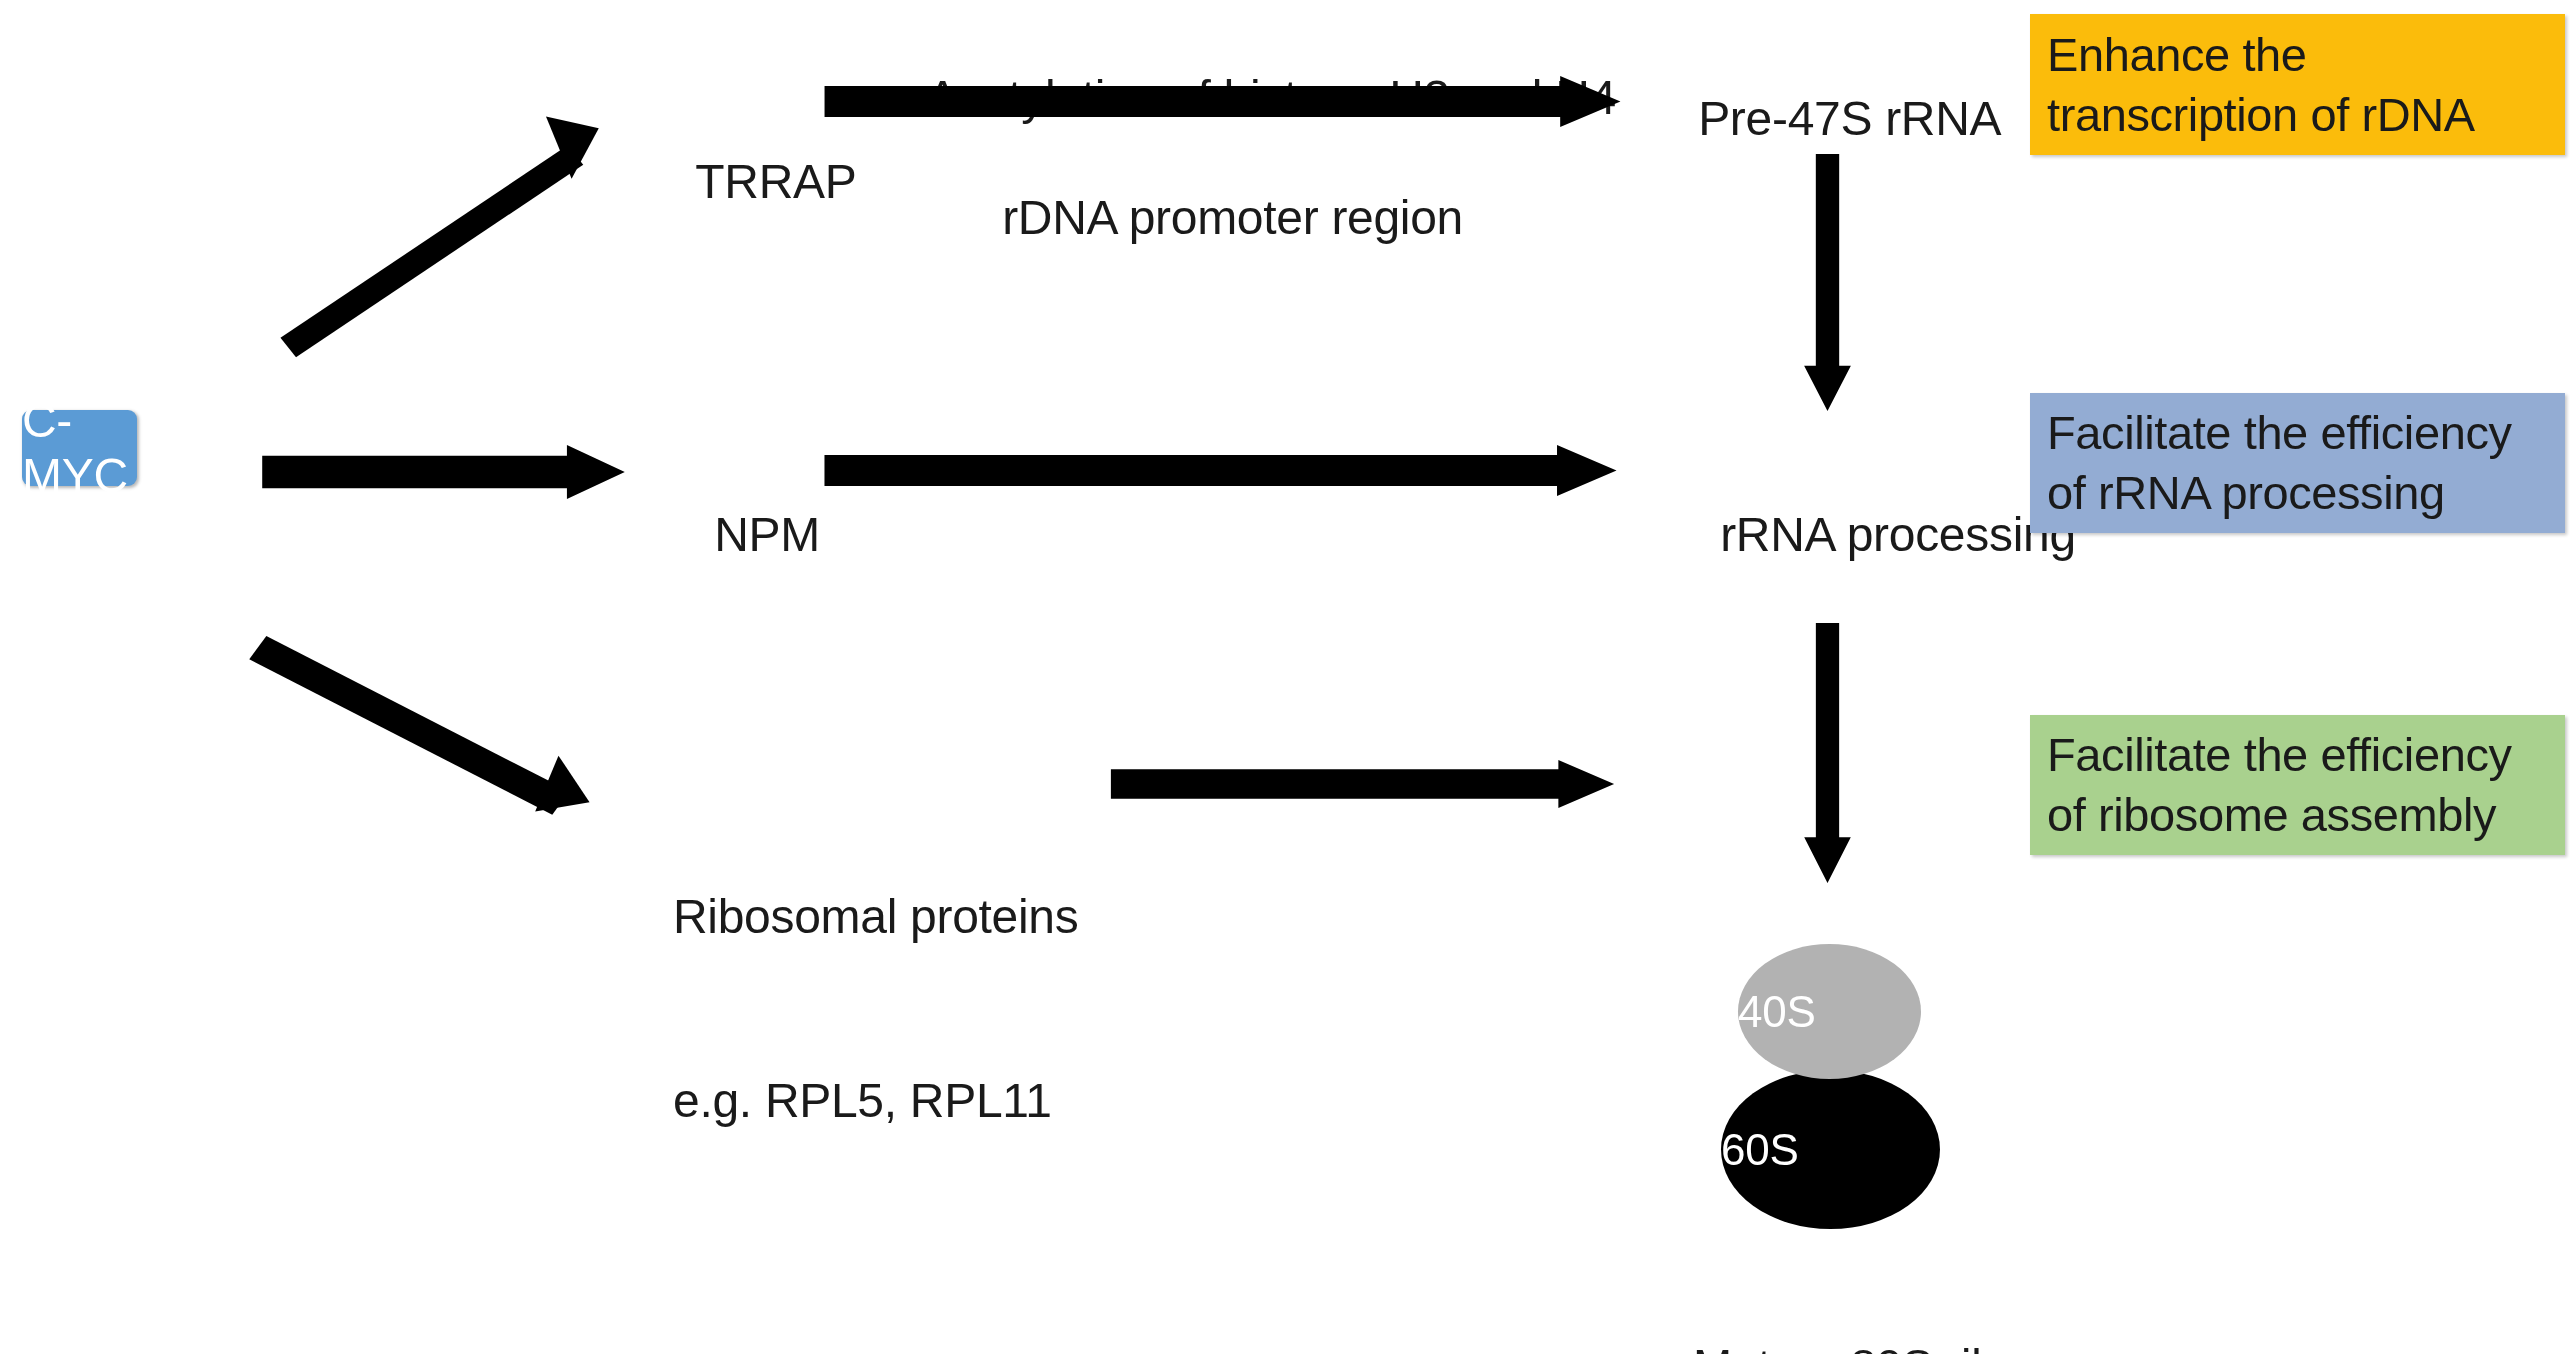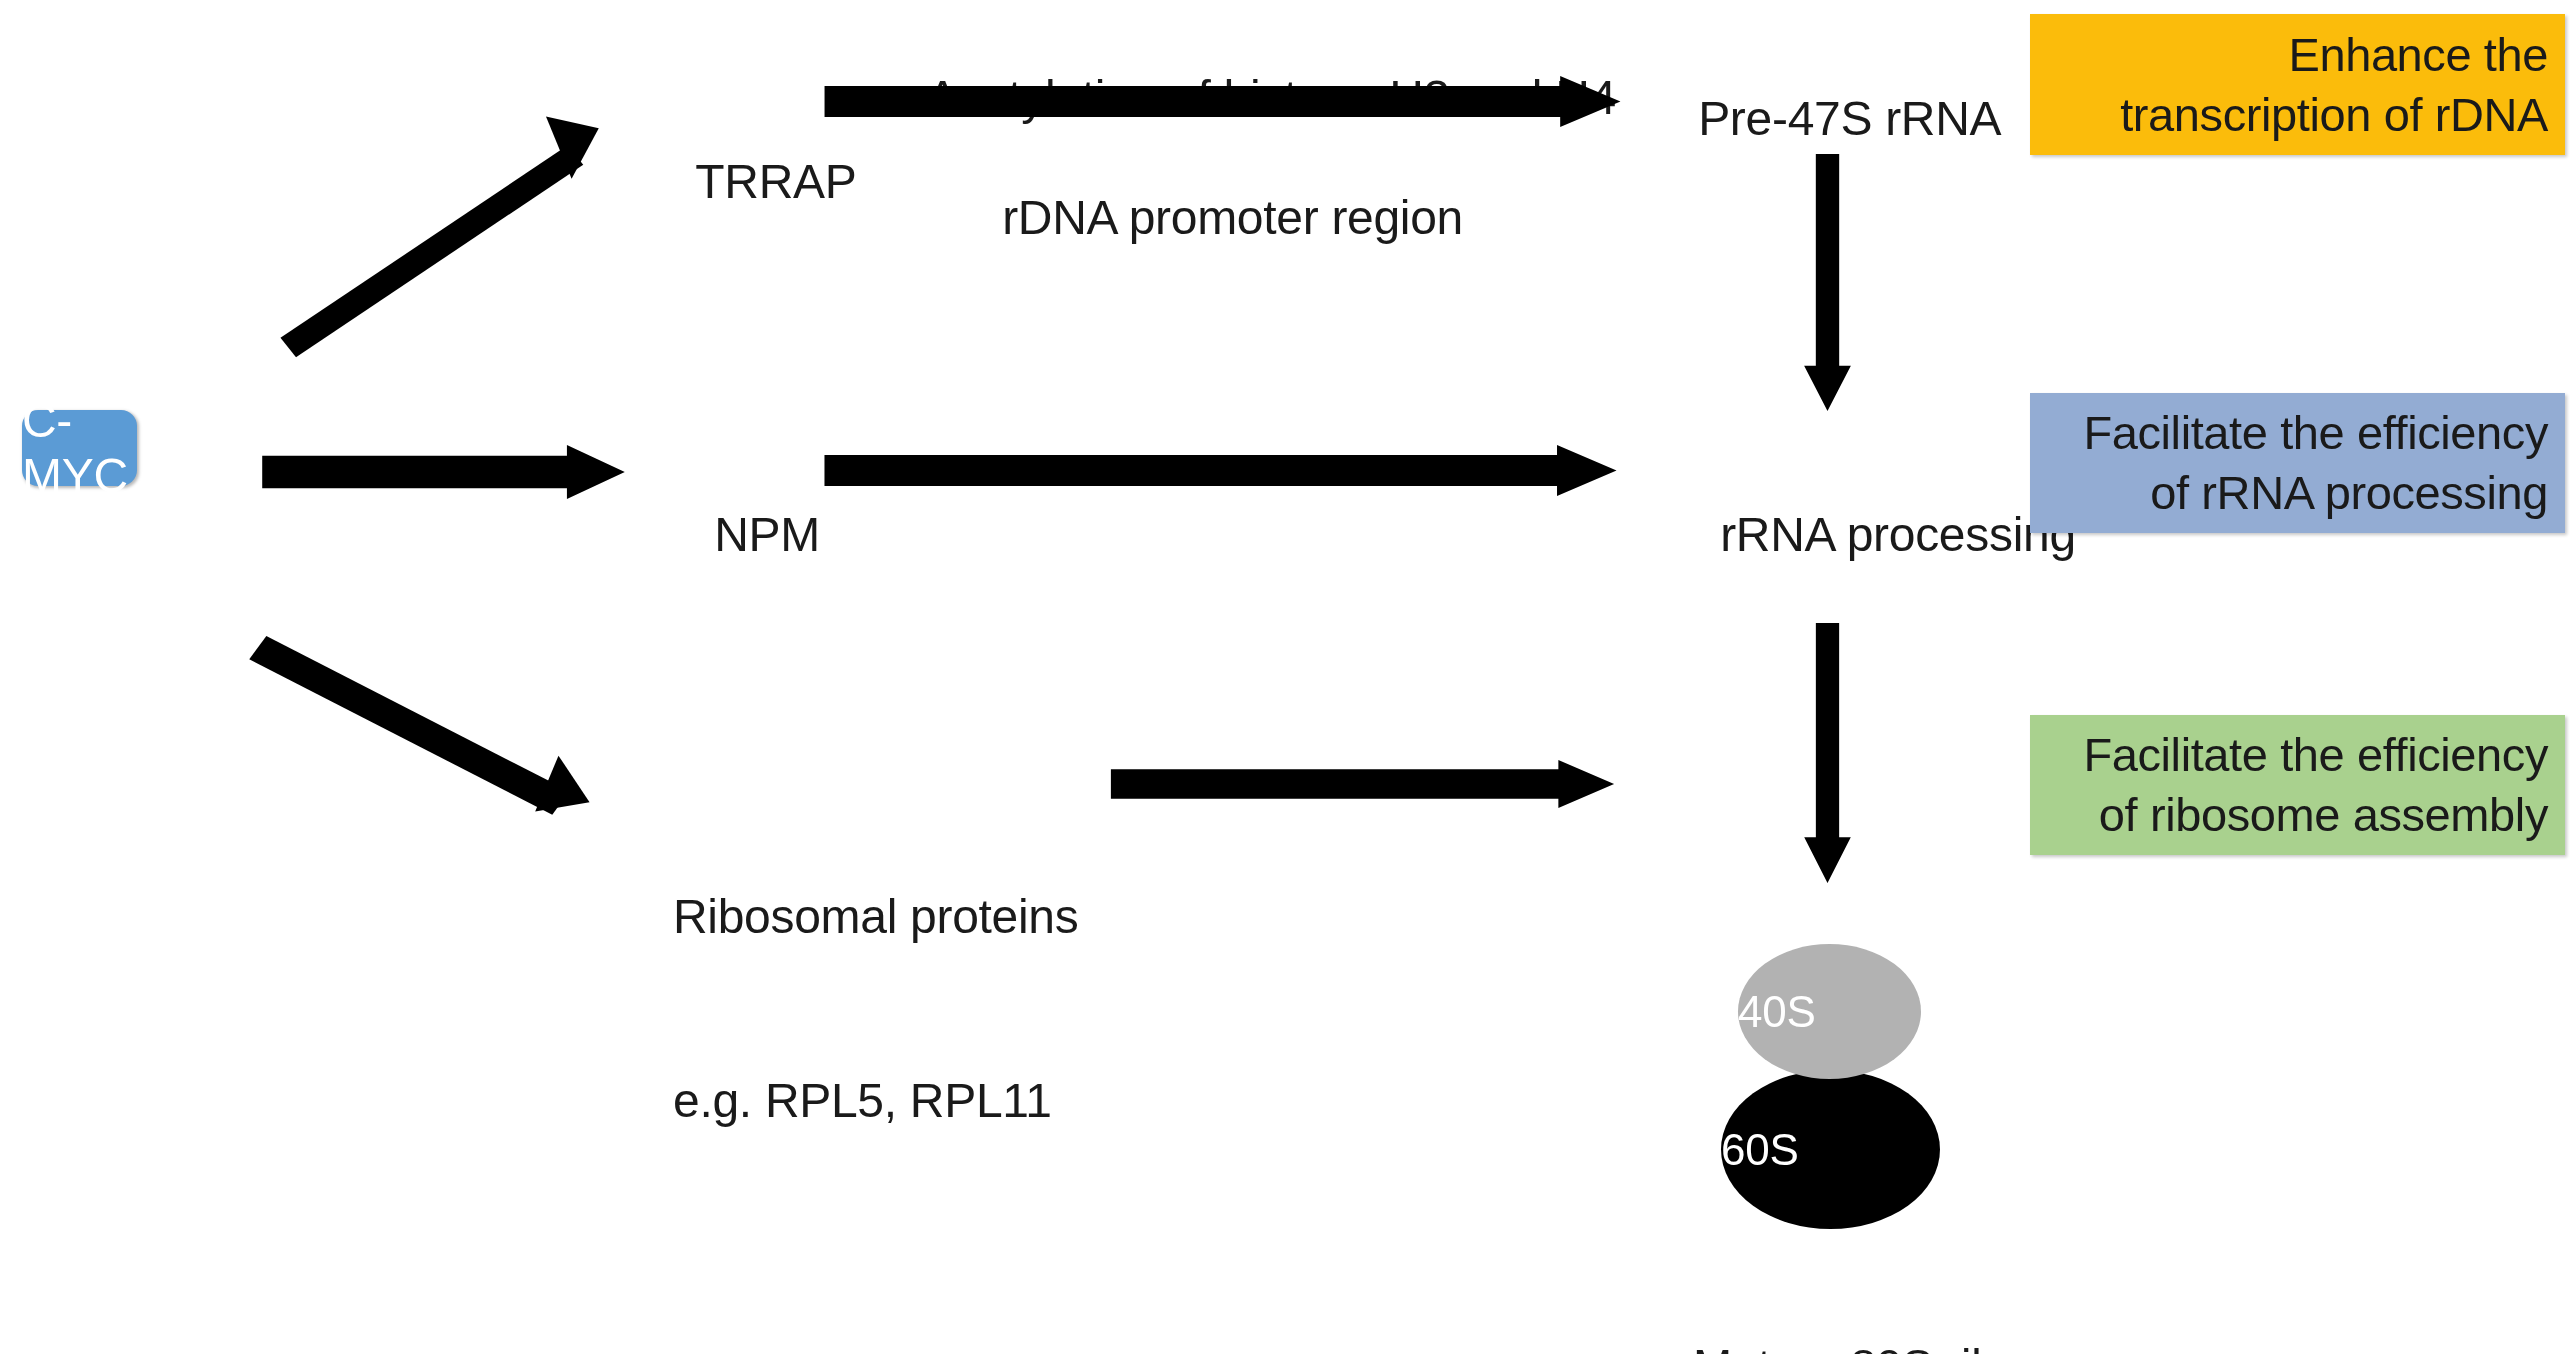--- a/index.html
+++ b/index.html
@@ -32,38 +32,37 @@
     font-size: 48px;
     line-height: 1.2;
     white-space: pre;
     letter-spacing: -0.3px;
   }
   .cmyc-box {
     position: absolute;
     display: flex;
     align-items: center;
     justify-content: center;
-    border-radius: 16px;
+    border-radius: 9px;
     color: #ffffff;
     font-size: 48px;
     letter-spacing: -0.3px;
     box-shadow: 1.6px 1.6px 3.1px rgba(0,0,0,0.28);
   }
   .outcome-box {
     position: absolute;
     display: flex;
     flex-direction: column;
     justify-content: center;
     color: #1a1a1a;
     font-size: 47px;
     line-height: 1.27;
     padding: 12px 17px;
     box-sizing: border-box;
     box-shadow: 1.6px 1.6px 3.1px rgba(0,0,0,0.22);
-    align-items: flex-end;
   }
   .outcome-box span { white-space: pre; display: block; letter-spacing: -0.4px; }
   .subunit {
     position: absolute;
     display: flex;
     align-items: center;
     justify-content: flex-start;
     border-radius: 50%;
     color: #ffffff;
     font-size: 44px;

